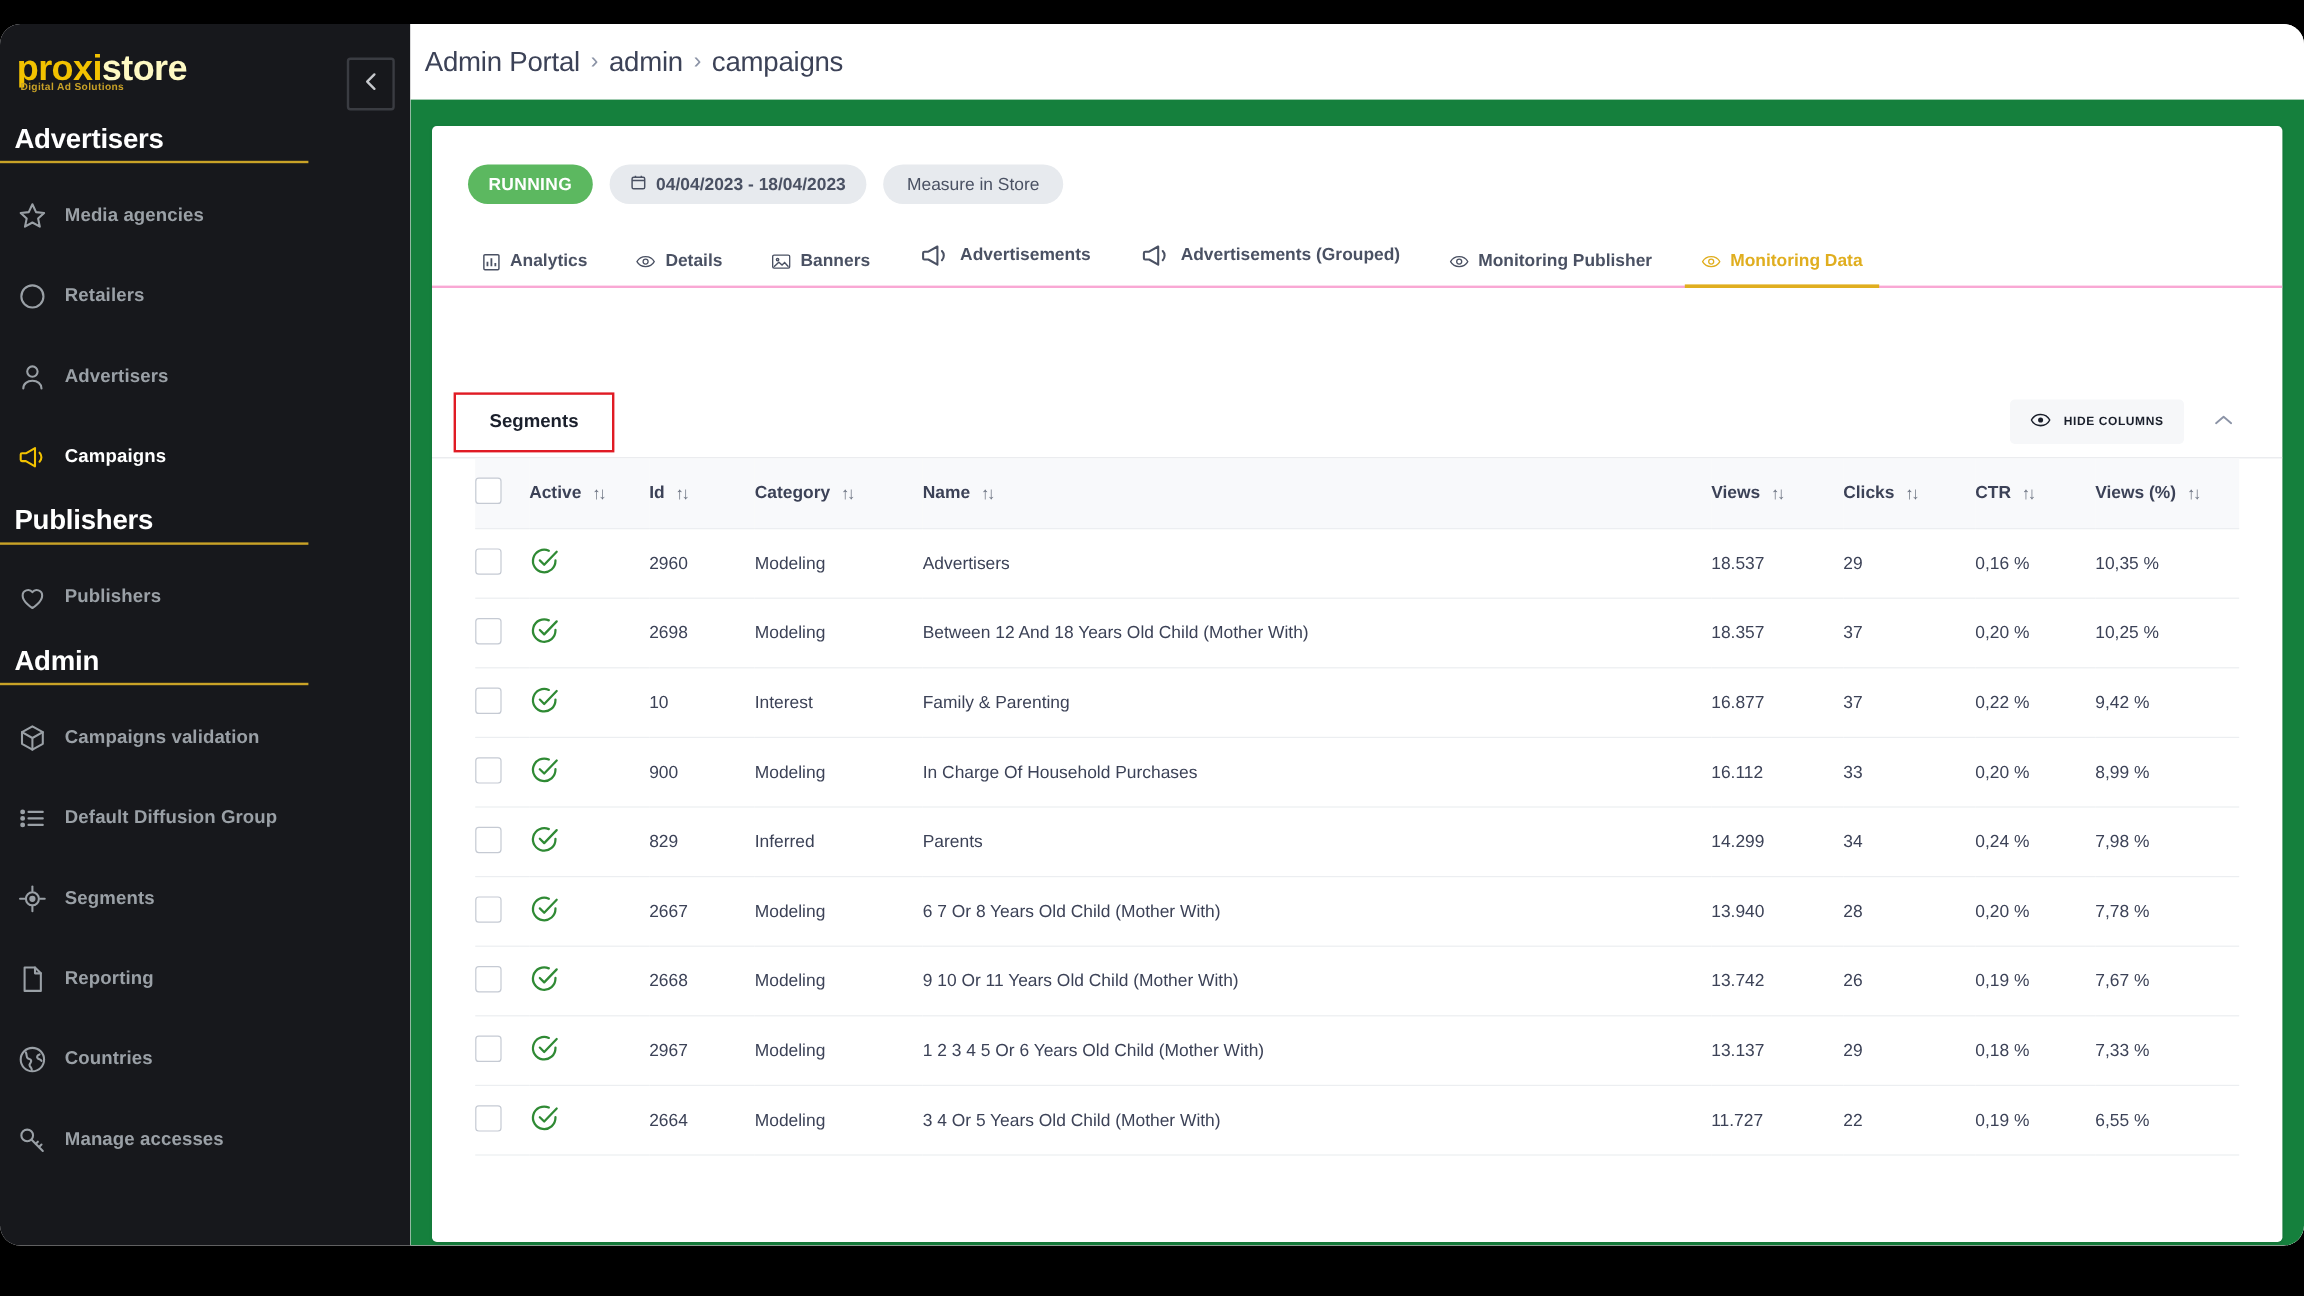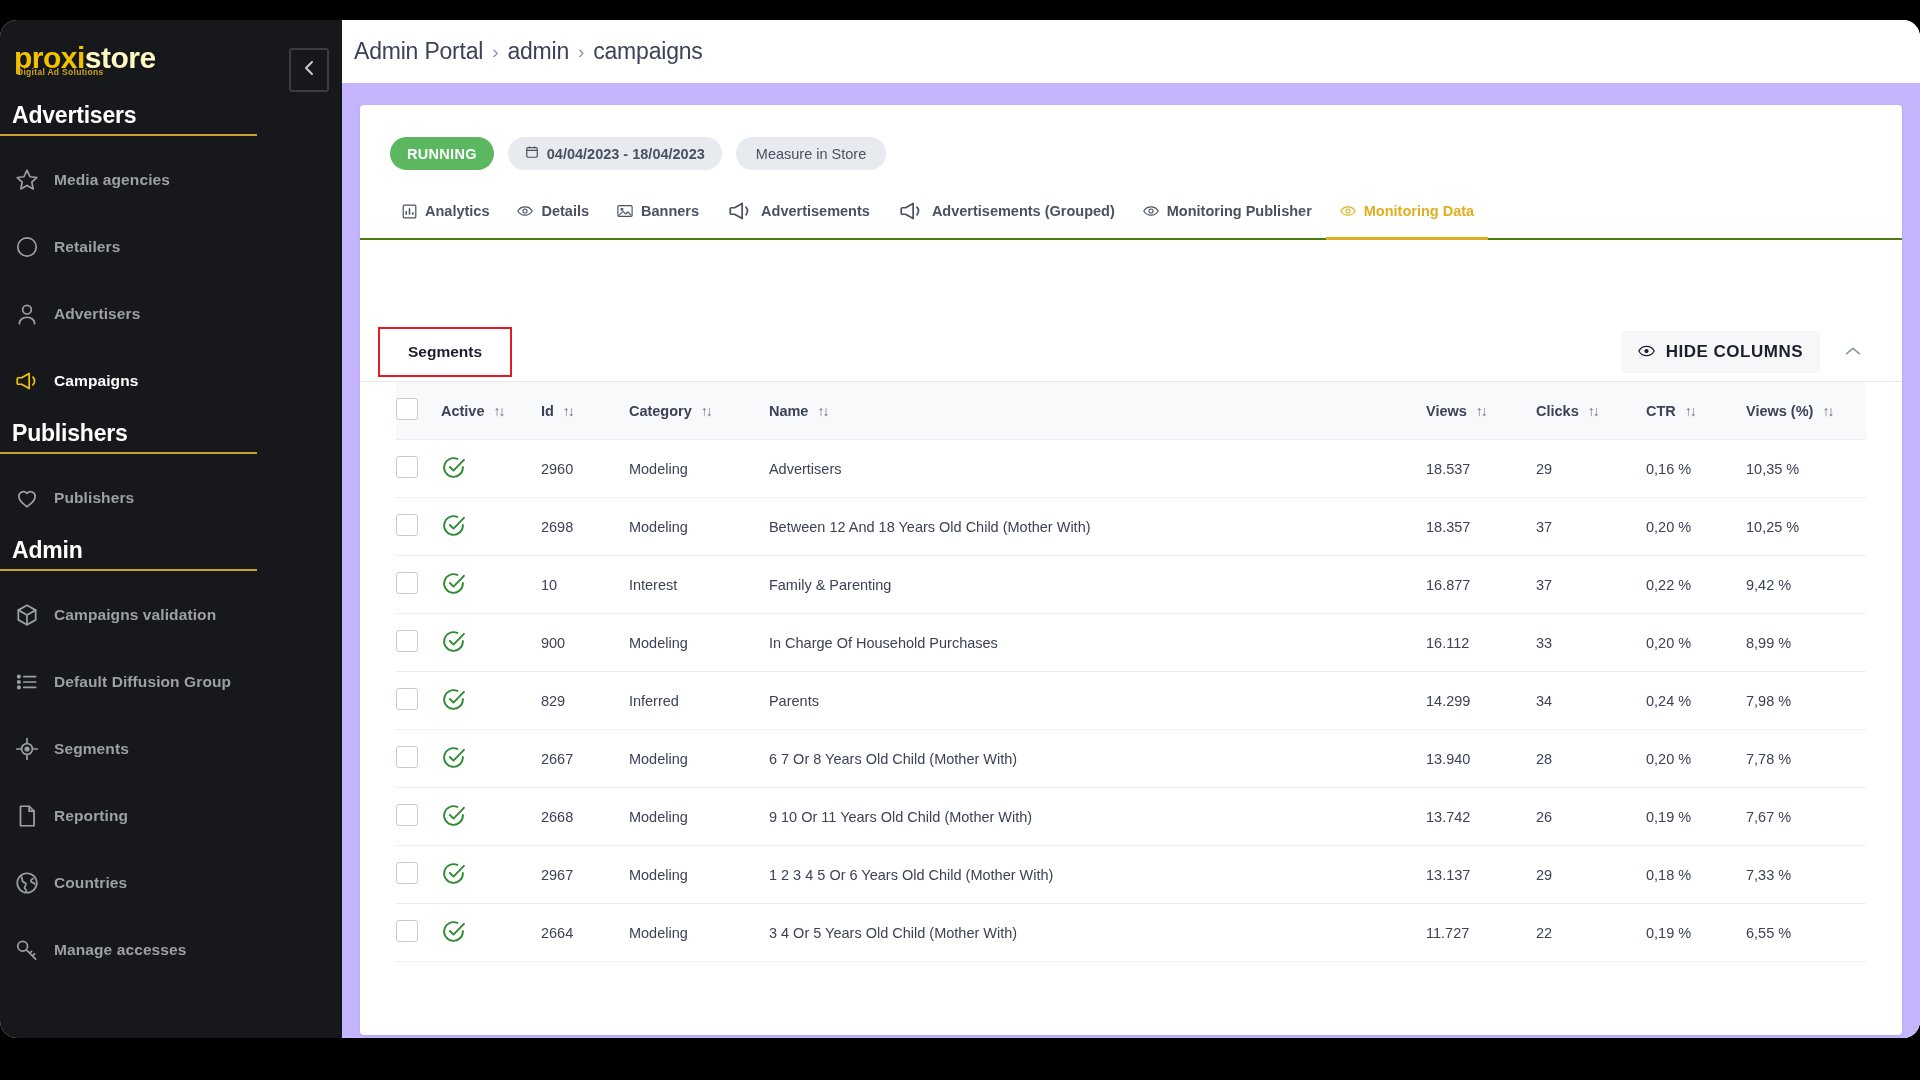--- a/index.html
+++ b/index.html
@@ -120,21 +120,21 @@
     color: #3c4257;
     letter-spacing: -0.2px;
   }
   #breadcrumb .sep { margin: 0 9px; color: #8b93a6; font-size: 19px; }
   #breadcrumb .crumb { color: #3c4257; cursor: pointer; }
 
   #content-area {
     position: absolute;
     left: 0; top: 63px;
     width: 1578px; height: 955px;
-    background: #c4b5fd;
+    background: #15803d;
     padding: 22px 18px 0 18px;
   }
   #card {
     background: #ffffff;
     border-radius: 4px;
     box-shadow: 0 1px 3px rgba(0,0,0,0.10);
     width: 1542px;
     height: 930px;
     overflow: hidden;
     position: relative;
@@ -153,25 +153,26 @@
     height: 33px;
     padding: 0 17px;
   }
   .pill-running { background: #5cb860; color: #ffffff; letter-spacing: 0.3px; }
   .pill-date { background: #e7eaee; color: #4a5163; font-weight: 700; gap: 8px; }
   .pill-measure { background: #e7eaee; color: #4a5163; font-weight: 400; padding: 16px 20px; }
 
   
   #tabs {
     display: flex;
+    align-items: flex-end;
     margin-top: 26px;
     padding-left: 28px;
-    border-bottom: 2px solid #4d7c0f;
+    border-bottom: 2px solid #f9a8d4;
     height: 44px;
-    gap: 0;
+    gap: 13px;
   }
   .tab {
     display: flex; align-items: center; gap: 8px;
     font-size: 14.5px;
     font-weight: 700;
     color: #4a5163;
     padding: 0 14px 12px 14px;
     cursor: pointer;
     position: relative;
     white-space: nowrap;
@@ -202,21 +203,21 @@
     color: #1a1f2b;
     background: #fff;
   }
   #seg-actions { display: flex; align-items: center; gap: 20px; }
   #hide-columns {
     display: flex; align-items: center; gap: 11px;
     background: #f6f7f9;
     border: none;
     border-radius: 4px;
     padding: 11px 17px;
-    font-size: 17px;
+    font-size: 10px;
     font-weight: 700;
     color: #1a1f2b;
     letter-spacing: 0.5px;
     cursor: pointer;
     font-family: "Liberation Sans", sans-serif;
   }
   #collapse-chevron { color: #8b93a6; cursor: pointer; padding: 4px; }
 
   
   #table-wrap {

